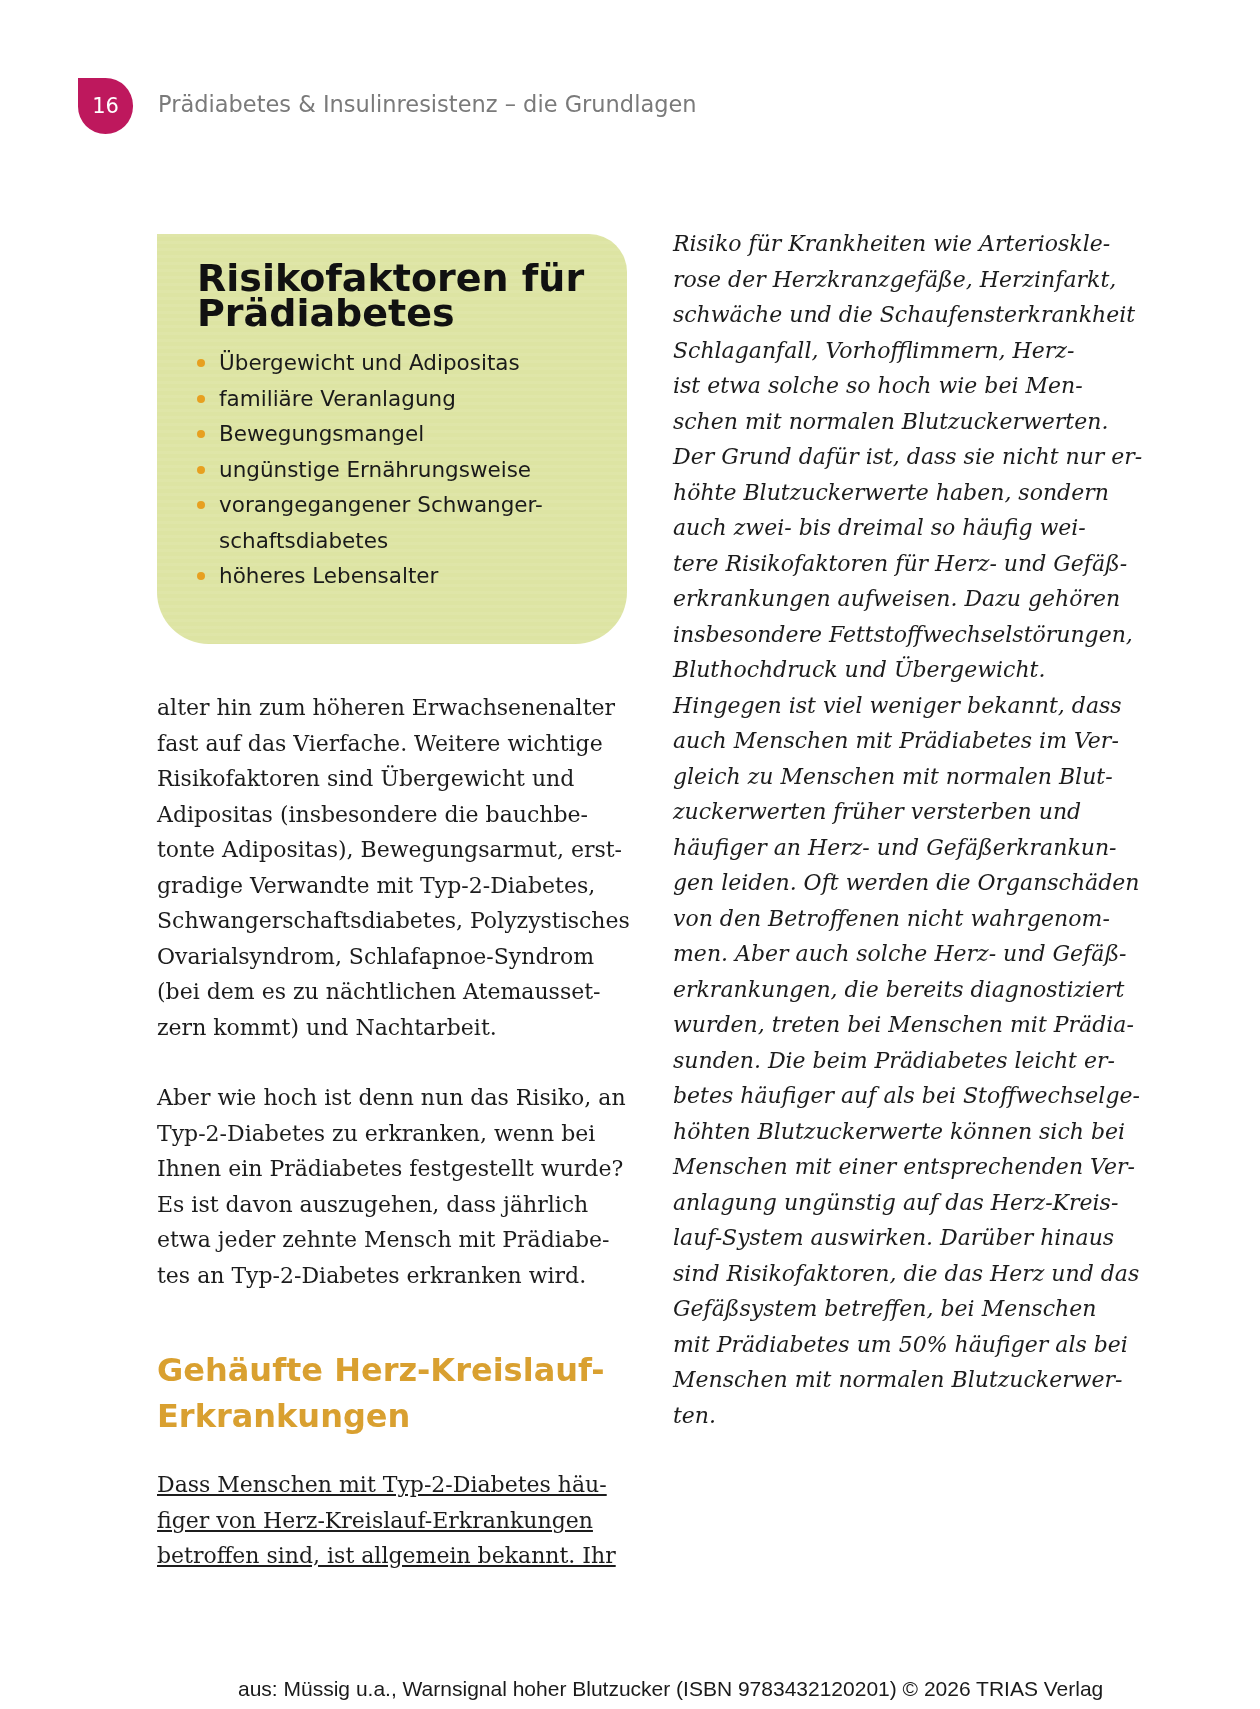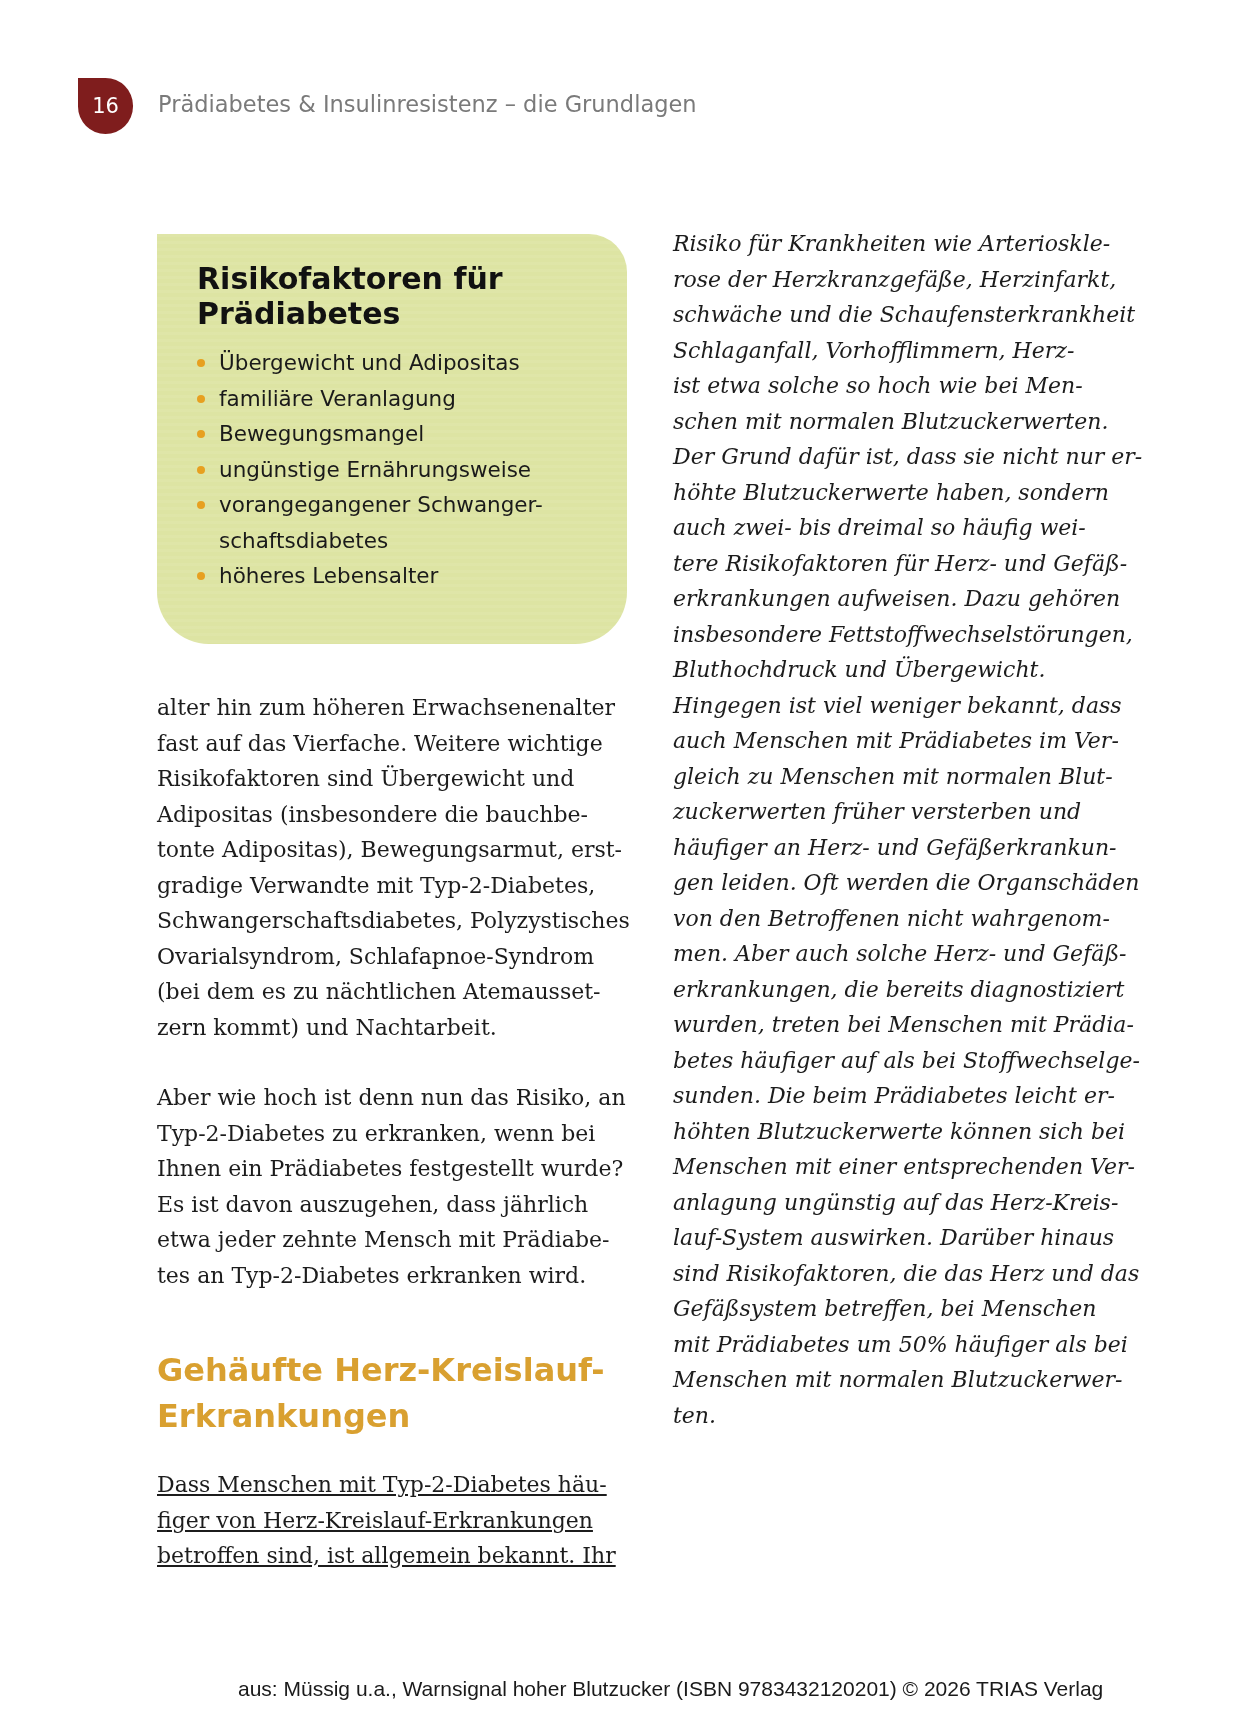--- a/index.html
+++ b/index.html
@@ -1,19 +1,19 @@
 <!DOCTYPE html>
 <html><head>
   <meta charset="utf-8">
   <style>
     html, body { margin: 0; padding: 0; background: #ffffff; }
     body { width: 1260px; height: 1709px; position: relative; overflow: hidden; }
     .page-badge {
       position: absolute; left: 78px; top: 78px; width: 55px; height: 56px;
-      background: #7f1d1d;
+      background: #be185d;
       border-radius: 0 28px 28px 28px;
       color: #ffffff;
       font-family: "DejaVu Sans", sans-serif; font-size: 21px;
       display: flex; align-items: center; justify-content: center;
     }
     .running-head {
       position: absolute; left: 158px; top: 91px;
       font-family: "DejaVu Sans", sans-serif; font-size: 22.5px;
       color: #7a7a7a; letter-spacing: 0px; white-space: nowrap;
     }
@@ -21,21 +21,21 @@
       position: absolute; left: 157px; top: 234px; width: 470px; height: 410px;
       background: #dde4a3;
       background-image: repeating-linear-gradient(180deg, rgba(255,255,255,0.06) 0px, rgba(255,255,255,0.06) 3px, rgba(0,0,0,0) 3px, rgba(0,0,0,0) 7px);
       border-radius: 0 38px 52px 52px;
       box-sizing: border-box;
       padding: 27px 20px 0 40px;
     }
     .callout-title {
       margin: 0 0 14px 0;
       font-family: "DejaVu Sans", sans-serif; font-weight: bold;
-      font-size: 30px; line-height: 35px; color: #111111;
+      font-size: 38px; line-height: 35px; color: #111111;
     }
     .callout-list { list-style: none; margin: 0; padding: 0; }
     .callout-list li {
       position: relative; padding-left: 22px;
       font-family: "DejaVu Sans", sans-serif; font-size: 21.5px;
       line-height: 35.5px; color: #1a1a1a;
     }
     .bullet-dot {
       position: absolute; left: 0px; top: 14px; width: 8px; height: 8px;
       border-radius: 50%; background: #e7a020;
@@ -156,22 +156,22 @@
     <span class="line">Hingegen ist viel weniger bekannt, dass</span>
     <span class="line">auch Menschen mit Prädiabetes im Ver-</span>
     <span class="line">gleich zu Menschen mit normalen Blut-</span>
     <span class="line">zuckerwerten früher versterben und</span>
     <span class="line">häufiger an Herz- und Gefäßerkrankun-</span>
     <span class="line">gen leiden. Oft werden die Organschäden</span>
     <span class="line">von den Betroffenen nicht wahrgenom-</span>
     <span class="line">men. Aber auch solche Herz- und Gefäß-</span>
     <span class="line">erkrankungen, die bereits diagnostiziert</span>
     <span class="line">wurden, treten bei Menschen mit Prädia-</span>
+    <span class="line">sunden. Die beim Prädiabetes leicht er-</span>
     <span class="line">betes häufiger auf als bei Stoffwechselge-</span>
-    <span class="line">sunden. Die beim Prädiabetes leicht er-</span>
     <span class="line">höhten Blutzuckerwerte können sich bei</span>
     <span class="line">Menschen mit einer entsprechenden Ver-</span>
     <span class="line">anlagung ungünstig auf das Herz-Kreis-</span>
     <span class="line">lauf-System auswirken. Darüber hinaus</span>
     <span class="line">sind Risikofaktoren, die das Herz und das</span>
     <span class="line">Gefäßsystem betreffen, bei Menschen</span>
     <span class="line">mit Prädiabetes um 50% häufiger als bei</span>
     <span class="line">Menschen mit normalen Blutzuckerwer-</span>
     <span class="line">ten.</span>
   </p>

